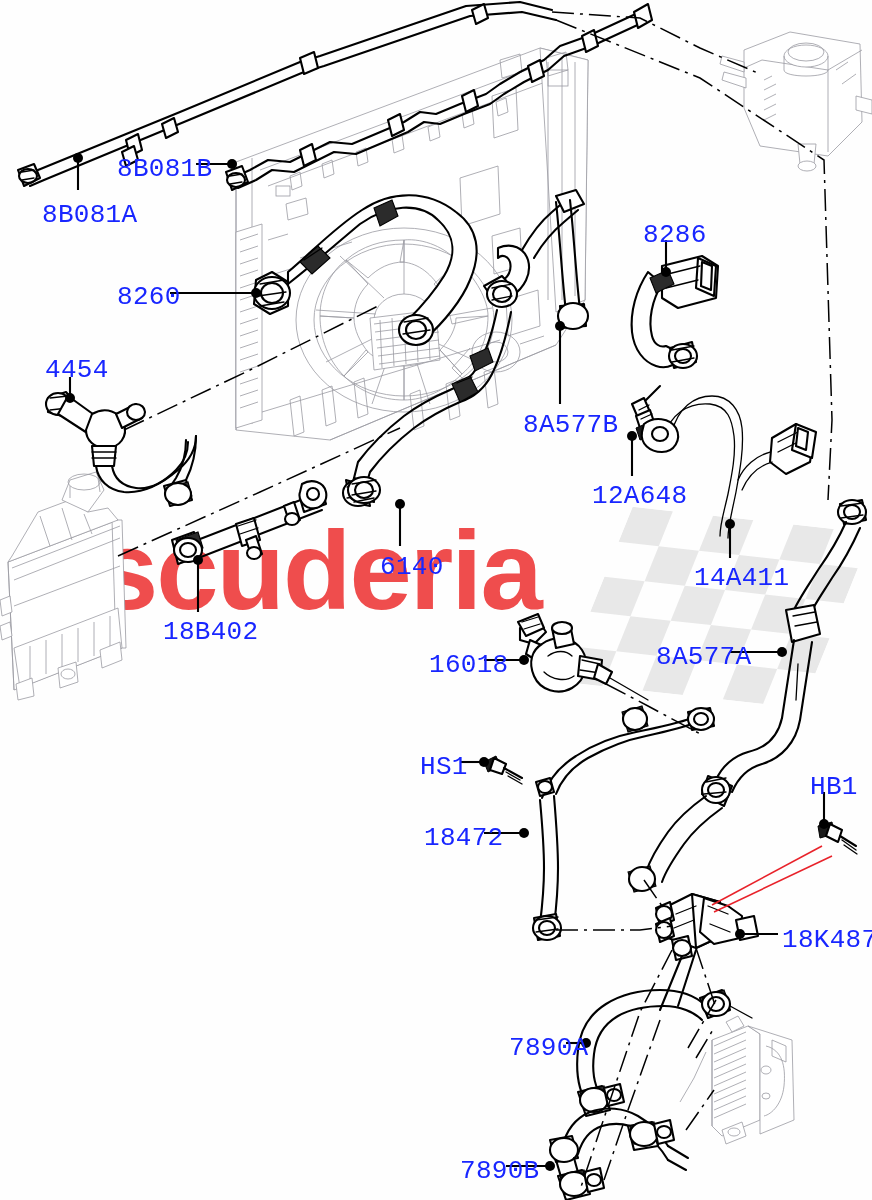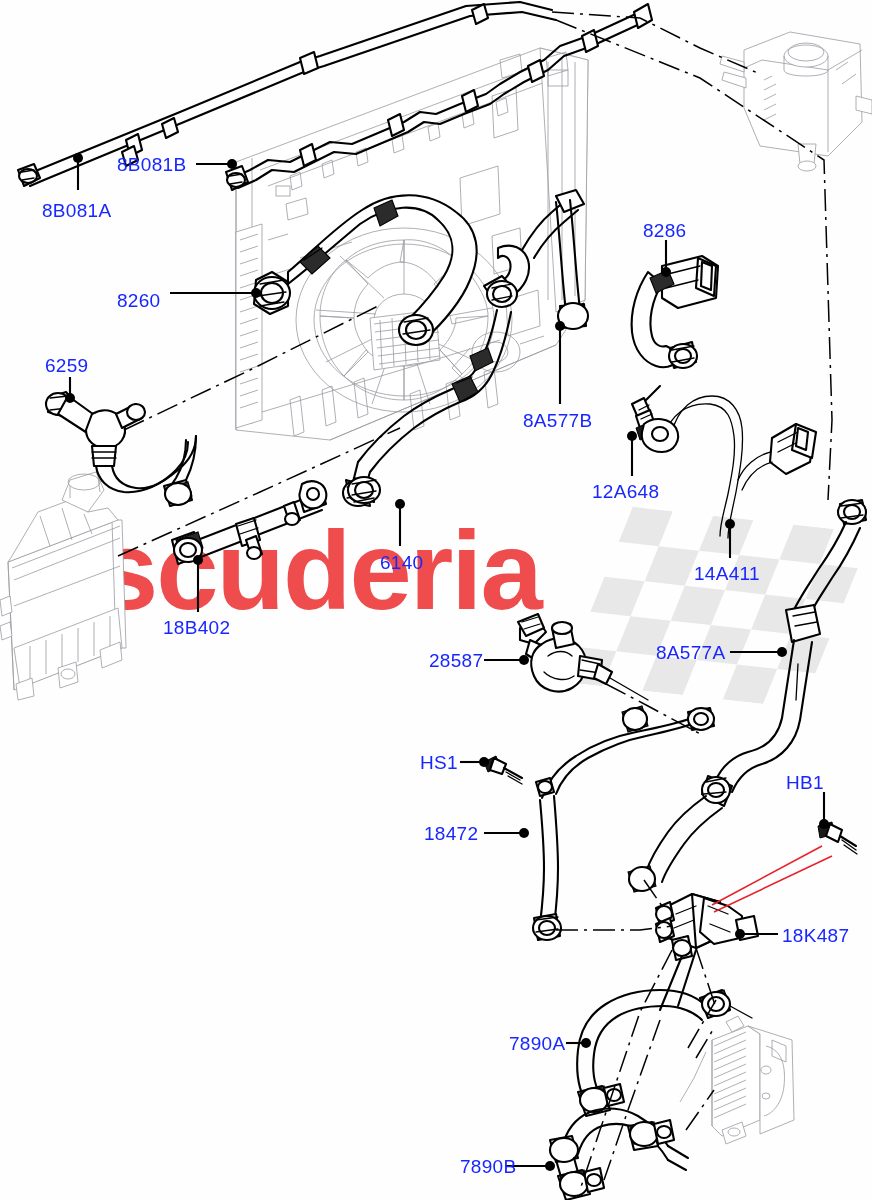--- a/index.html
+++ b/index.html
@@ -59,22 +59,22 @@
   .clampfill { fill:#2b2b2b; stroke:#000; stroke-width:1.1; }
   .leader { stroke:#000000; stroke-width:2.1; fill:none; }
   .leaderRed { stroke:#e8222a; stroke-width:1.6; fill:none; }
   .dashchain { stroke:#000; stroke-width:1.5; fill:none;
                stroke-dasharray: 22 6 3 6; stroke-linecap:butt; }
   .dot { fill:#000; }
   
   .lbl {
     position:absolute;
     color:#1826ff;
-    font-size:19px;
-    font-family:Liberation Sans, sans-serif;
+    font-size:26px;
+    font-family:Liberation Mono, monospace;
     white-space:nowrap;
     letter-spacing:.3px;
   }
 </style>
 </head>
 <body>
 
 <div id="page">
 
   <div id="wm-layer">
@@ -785,30 +785,30 @@
       <path class="leader" d="M506 1166 L550 1166"></path>
       <circle class="dot" cx="550" cy="1166" r="5"></circle>
 
       <path class="leaderRed" d="M712 905 L822 846"></path>
       <path class="leaderRed" d="M714 912 L832 856"></path>
     </g>
   </svg>
 
   <div class="lbl" style="left:42px;  top:200px;">8B081A</div>
   <div class="lbl" style="left:117px; top:154px;">8B081B</div>
-  <div class="lbl" style="left:117px; top:290px;">8260</div>
-  <div class="lbl" style="left:45px;  top:355px;">6259</div>
+  <div class="lbl" style="left:117px; top:282px;">8260</div>
+  <div class="lbl" style="left:45px;  top:355px;">4454</div>
   <div class="lbl" style="left:163px; top:617px;">18B402</div>
   <div class="lbl" style="left:380px; top:552px;">6140</div>
   <div class="lbl" style="left:523px; top:410px;text-align:right;">8A577B</div>
   <div class="lbl" style="left:643px; top:220px;">8286</div>
   <div class="lbl" style="left:592px; top:481px;text-align:right;">12A648</div>
   <div class="lbl" style="left:694px; top:563px;">14A411</div>
   <div class="lbl" style="left:656px; top:642px;">8A577A</div>
-  <div class="lbl" style="left:429px; top:650px;">28587</div>
+  <div class="lbl" style="left:429px; top:650px;">16018</div>
   <div class="lbl" style="left:420px; top:752px;">HS1</div>
   <div class="lbl" style="left:424px; top:823px;">18472</div>
-  <div class="lbl" style="left:786px; top:772px;">HB1</div>
+  <div class="lbl" style="left:810px; top:772px;">HB1</div>
   <div class="lbl" style="left:782px; top:925px;">18K487</div>
   <div class="lbl" style="left:509px; top:1033px;">7890A</div>
   <div class="lbl" style="left:449px; top:1156px;margin-left:11px;">7890B</div>
 
 </div>
 
 </body></html>

